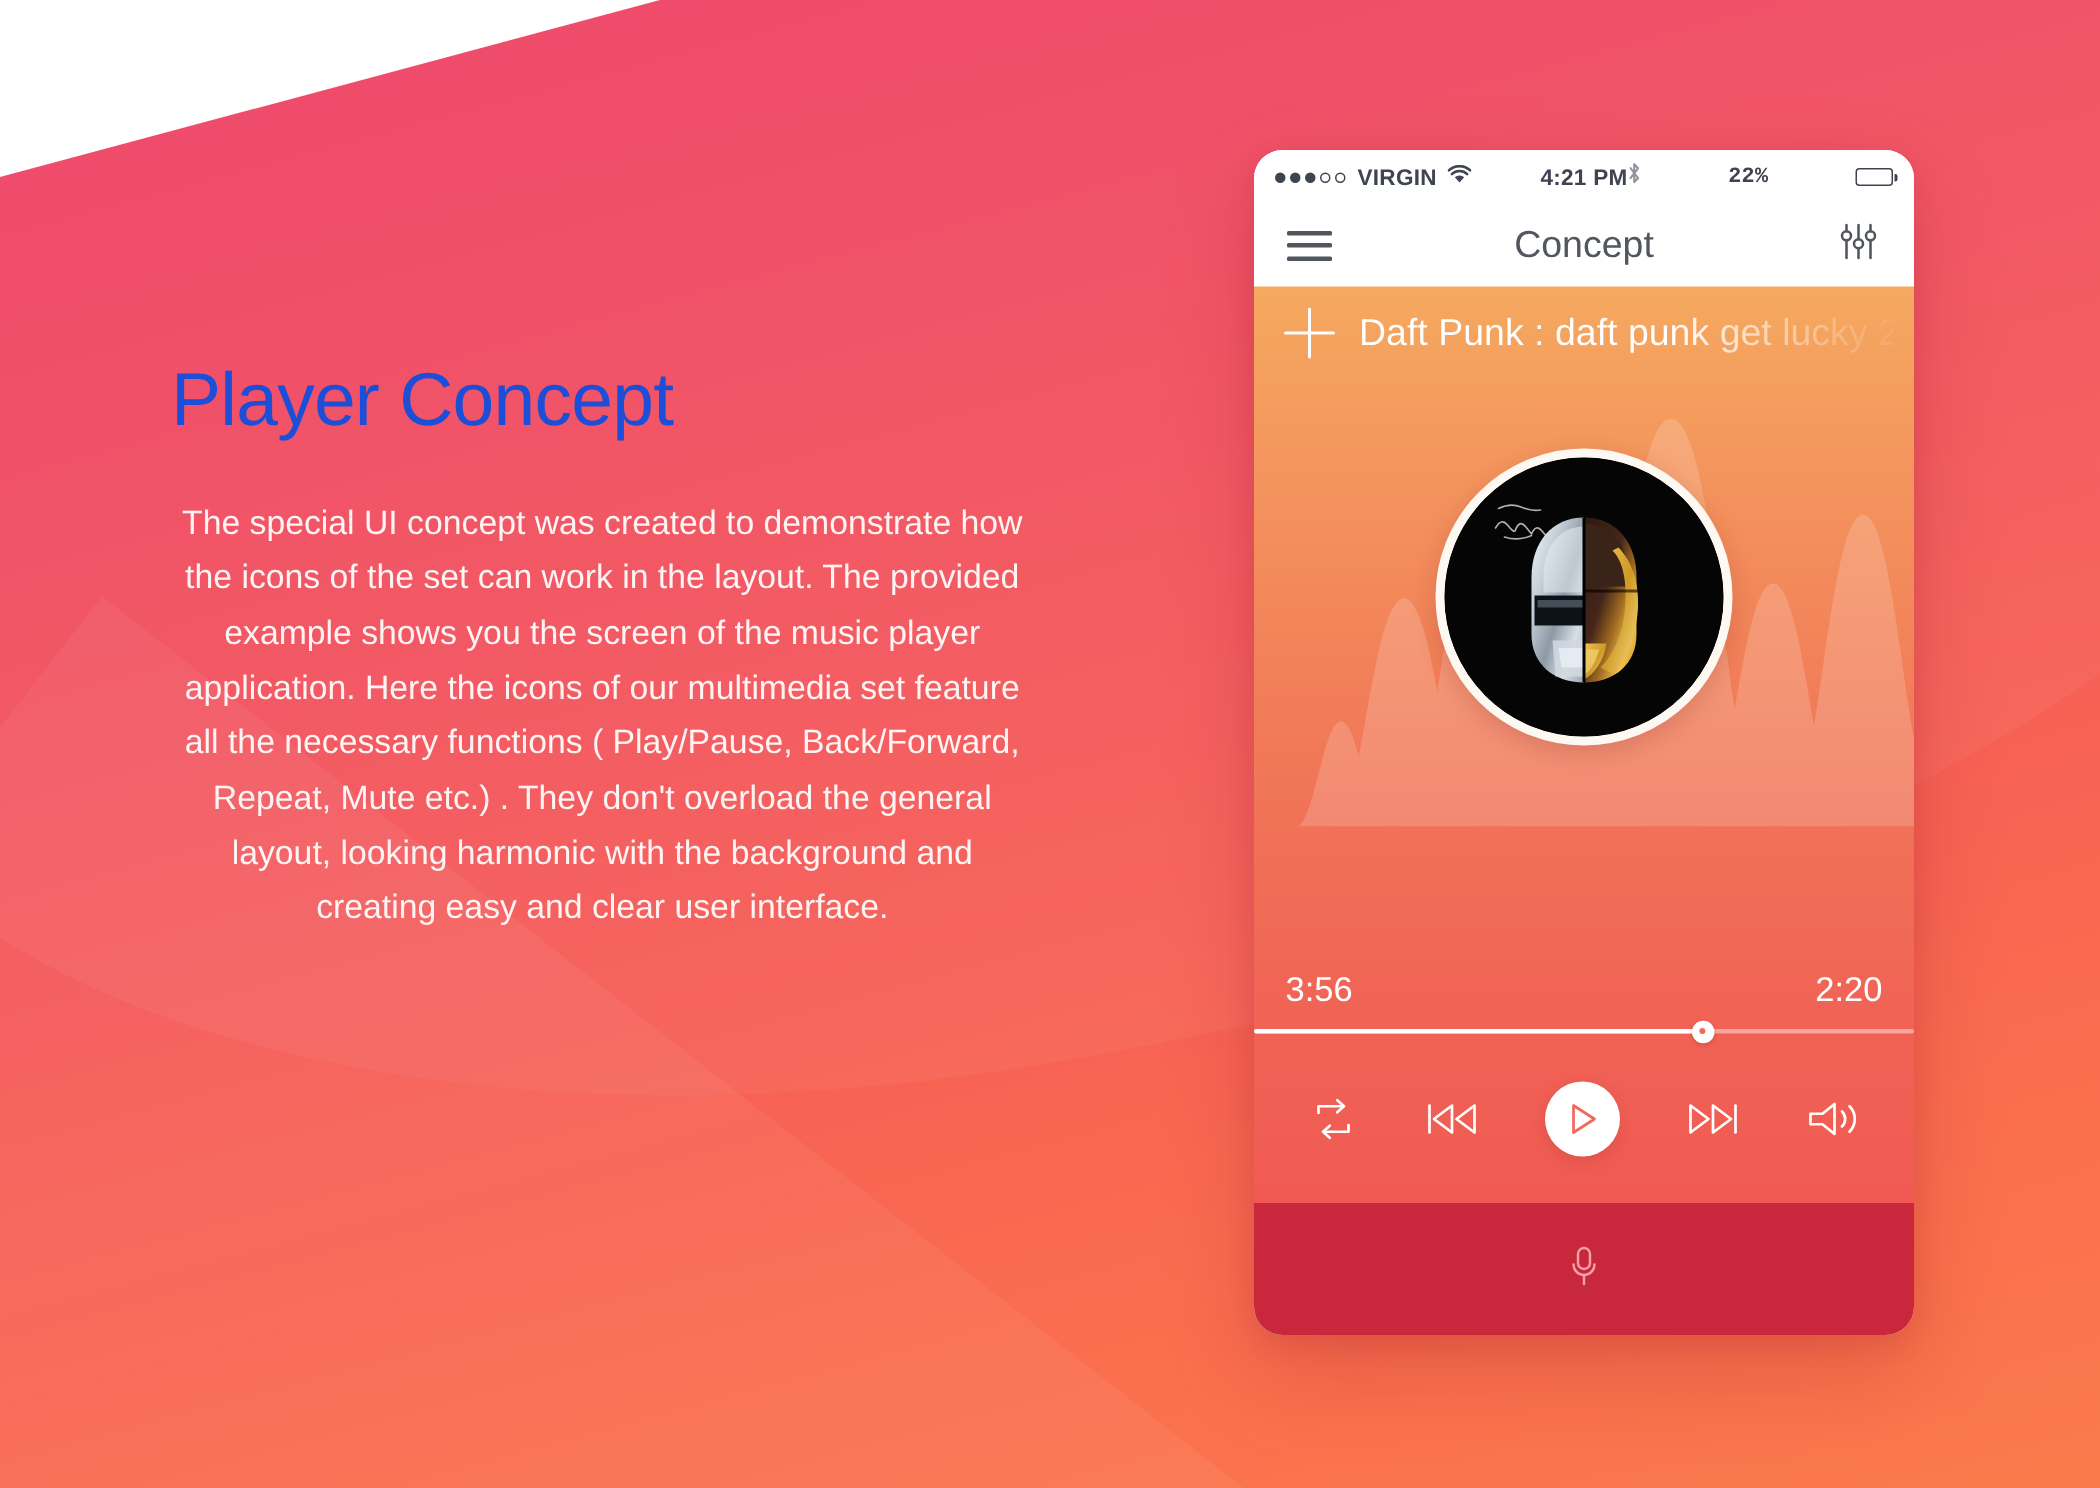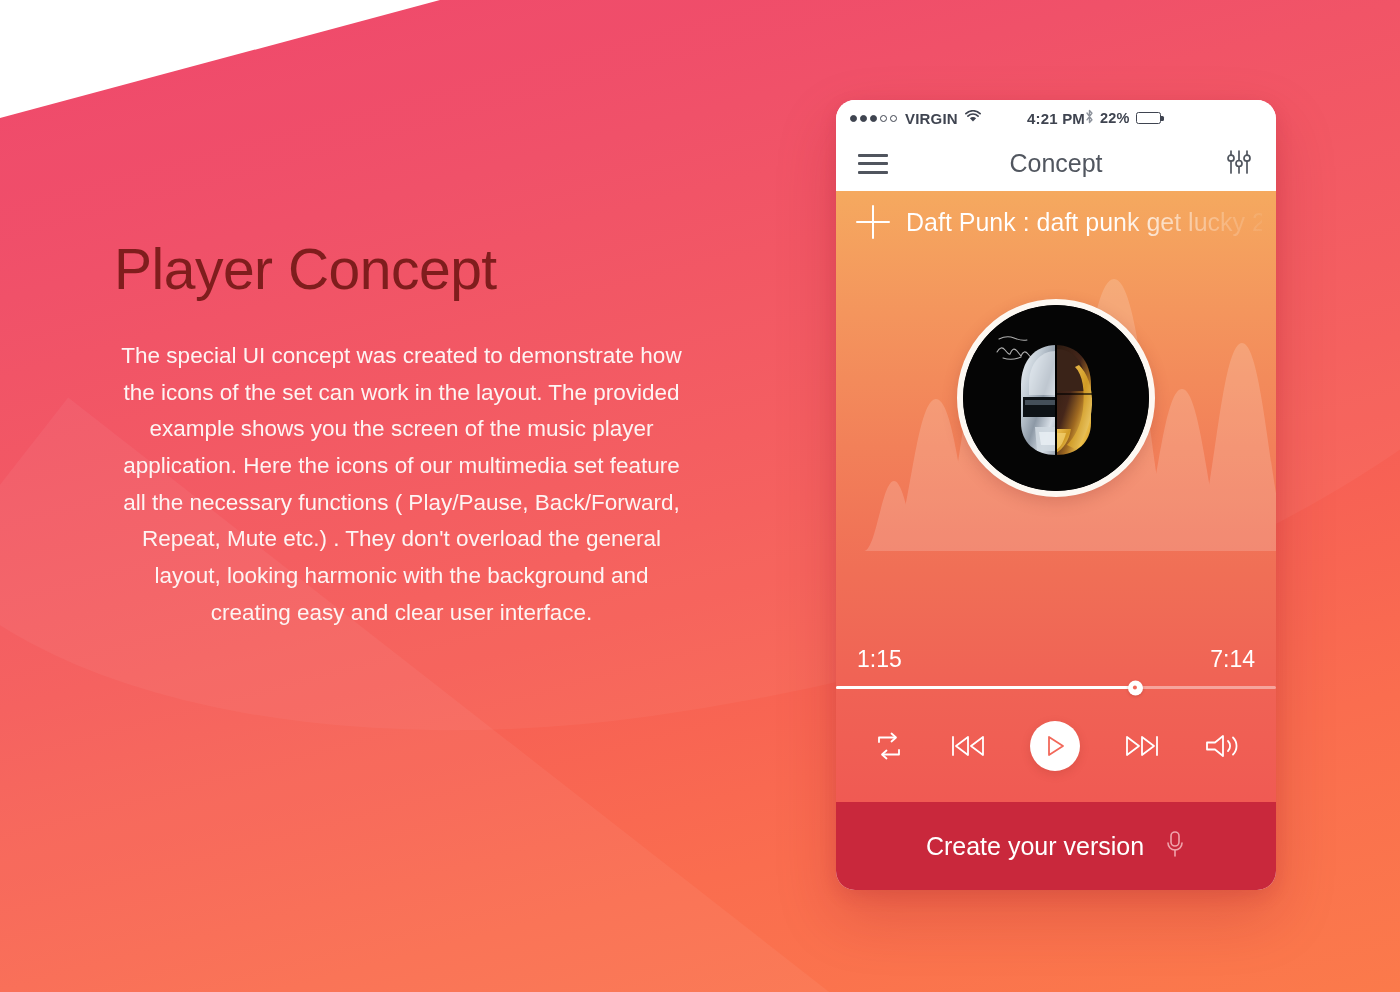--- a/index.html
+++ b/index.html
@@ -38,22 +38,22 @@
     background:#ffffff;
     clip-path:polygon(0 0, 440px 0, 0 118px);
   }
 
   
   #copy {
     position:absolute; left:114px; top:240px; width:600px;
     color:#ffffff;
   }
   #page-title {
-    font-size:57px; font-weight:300; letter-spacing:-0.5px;
-    line-height:1.05; color:#7f1d1d;
+    font-size:50px; font-weight:300; letter-spacing:-0.5px;
+    line-height:1.05; color:#1d4ed8;
   }
   #body-copy {
     margin-top:38px;
     font-size:22.5px; font-weight:300; line-height:1.63;
     color:#fdf4f3; max-width:575px;text-align:center;
   }
 
   
   #phone {
     position:absolute; left:836px; top:100px;
@@ -71,21 +71,21 @@
     display:flex; align-items:center; padding:0 14px;
     font-size:14.5px; font-weight:bold; color:#3f4450;
     letter-spacing:0.2px;
   }
   .sb-left { display:flex; align-items:center; gap:5px; flex:1; }
   .dots { display:flex; align-items:center; gap:3px; }
   .dot { width:7px; height:7px; border-radius:50%; border:1.3px solid #3f4450; }
   .dot.filled { background:#3f4450; }
   .carrier { margin-left:3px; font-size:15px; }
   .sb-center { flex:0 0 auto; font-size:15px;text-align:center; }
-  .sb-right { display:flex; align-items:center; justify-content:flex-start; gap:6px; flex:1; }
+  .sb-right { display:flex; align-items:center; justify-content:space-between; gap:20px; flex:1;font-family:Liberation Mono, monospace; }
   .battery {
     width:25px; height:12px; border:1.4px solid #3f4450; border-radius:2.5px;
     position:relative; padding:1.5px;
   }
   .battery::after {
     content:""; position:absolute; right:-4px; top:3.3px;
     width:2.3px; height:5px; background:#3f4450; border-radius:0 1.5px 1.5px 0;
   }
   .battery-fill { height:100%; background:#3f4450; border-radius:1px; }
 
@@ -344,22 +344,22 @@
 
             <rect x="92" y="40" width="2" height="110" fill="#000"></rect>
             <rect x="93" y="88" width="36" height="2" fill="#000" opacity="0.6"></rect>
           </g>
         </svg>
       </div>
     </div>
 
     <div id="progress-area">
       <div id="time-row">
-        <span>1:15</span>
-        <span>7:14</span>
+        <span>3:56</span>
+        <span>2:20</span>
       </div>
       <div id="track-bar">
         <div id="track-fill" style="width: 68%;"></div>
         <div id="track-handle" style="left: 68%;"></div>
       </div>
     </div>
 
     <div id="controls">
 
       <div class="ctrl">
@@ -406,21 +406,20 @@
             <path d="M24 9 a7 7 0 0 1 0 10"></path>
             <path d="M29 5.5 a12 12 0 0 1 0 17"></path>
           </g>
         </svg>
       </div>
 
     </div>
   </div>
 
   <div id="cta-bar">
-    <span id="cta-label">Create your version</span>
     <span>
       <svg width="22" height="30" viewBox="0 0 22 30">
         <g stroke="#f0a3ab" stroke-width="1.6" fill="none" stroke-linecap="round">
           <rect x="7" y="3" width="8" height="14" rx="4"></rect>
           <path d="M4 14 a7 7 0 0 0 14 0"></path>
           <line x1="11" y1="21" x2="11" y2="27"></line>
         </g>
       </svg>
     </span>
   </div>

